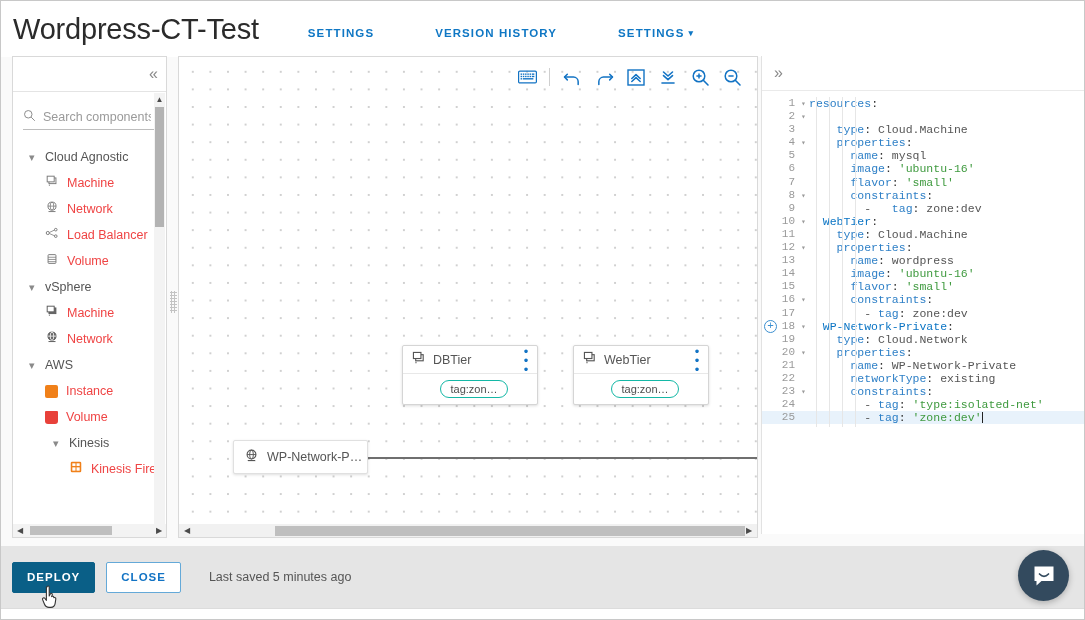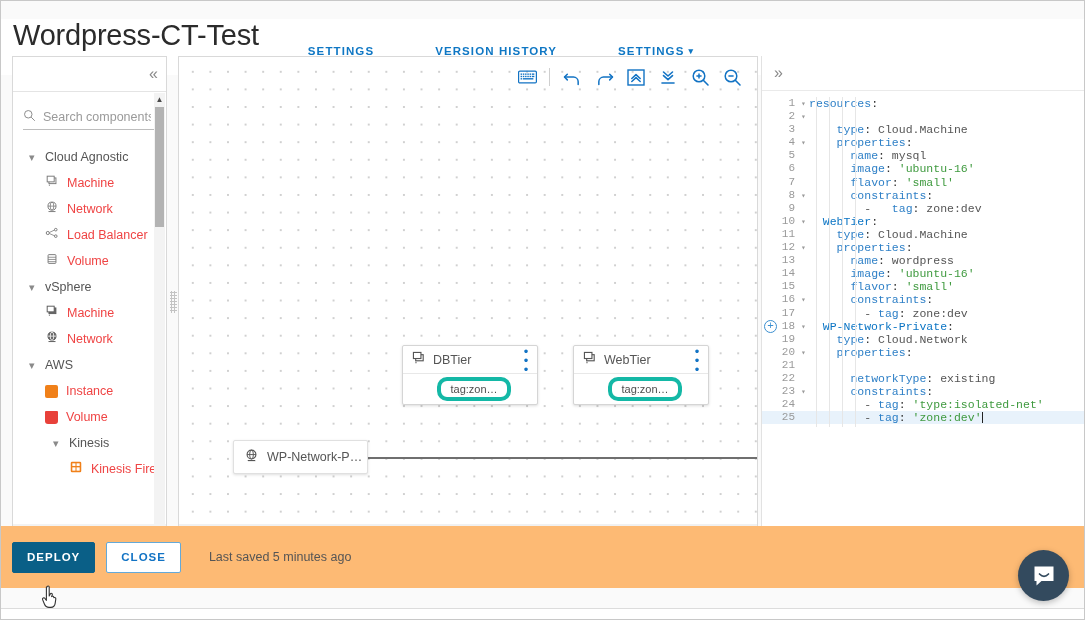--- a/index.html
+++ b/index.html
@@ -13,24 +13,24 @@
   #app {
     position: relative;
     width: 1085px; height: 620px;
     background: #fafafa;
     border: 1px solid #c8c8c8;
     overflow: hidden;
   }
 
   
   #header {
-    position: absolute; left: 0; top: 18px;
+    position: absolute; left: 0; top: 0;
     width: 1085px; height: 56px;
     background: #fff;
-    display: flex; 
+    display: flex; align-items: center;
     padding-left: 12px;
   }
   #page-title {
     font-size: 29px;
     color: #2b2b2b;
     font-weight: 400;
     letter-spacing: -0.2px;
     white-space: nowrap;
   }
   .hdr-tabs { display: flex; align-items: center; margin-left: 14px; padding-top: 8px; }
@@ -207,21 +207,21 @@
   .kebab {
     color: #1273c4; font-size: 13px; letter-spacing: 0; line-height: 9px;
     width: 10px; text-align: center; cursor: pointer; padding-top:1px;
   }
   .kebab span { display:block; }
   .node-body {
     height: 30px;
     display: flex; align-items: center; justify-content: center;
   }
   .chip {
-    border: 4px solid #14b8a6;
+    border: 1px solid #14b8a6;
     border-radius: 10px;
     color: #4d4d4d;
     font-size: 11px;
     padding: 2px 9px;
     background: #fff;
     white-space: nowrap;
     margin-left: 8px;
   }
   .node-net {
     position: absolute;
@@ -332,23 +332,23 @@
   }
   .caret-text {
     display: inline-block;
     width: 1px; height: 11px;
     background: #222;
     vertical-align: -2px;
   }
 
   
   #footer {
-    position: absolute; left: 0; top: 525px;
+    position: absolute; left: 0; top: 545px;
     width: 1085px; height: 62px;
-    background: #fdba74;
+    background: #e5e5e5;
     display: flex; align-items: center;
     padding-left: 11px;
   }
   .btn {
     height: 31px;
     min-width: 74px;
     display: inline-flex; align-items: center; justify-content: center;
     font-size: 11.5px;
     letter-spacing: 1px;
     font-weight: 600;
@@ -710,21 +710,21 @@
           <div class="cline"><span class="gutter">11</span><span class="fold"></span><span class="ctext">    <span class="k">type</span><span class="p">: </span><span class="g">Cloud.Machine</span></span></div>
           <div class="cline"><span class="gutter">12</span><span class="fold">▾</span><span class="ctext">    <span class="k">properties</span><span class="p">:</span></span></div>
           <div class="cline"><span class="gutter">13</span><span class="fold"></span><span class="ctext">      <span class="k">name</span><span class="p">: </span><span class="g">wordpress</span></span></div>
           <div class="cline"><span class="gutter">14</span><span class="fold"></span><span class="ctext">      <span class="k">image</span><span class="p">: </span><span class="s">'ubuntu-16'</span></span></div>
           <div class="cline"><span class="gutter">15</span><span class="fold"></span><span class="ctext">      <span class="k">flavor</span><span class="p">: </span><span class="s">'small'</span></span></div>
           <div class="cline"><span class="gutter">16</span><span class="fold">▾</span><span class="ctext">      <span class="k">constraints</span><span class="p">:</span></span></div>
           <div class="cline"><span class="gutter">17</span><span class="fold"></span><span class="ctext">        <span class="g">- </span><span class="k">tag</span><span class="p">: </span><span class="g">zone:dev</span></span></div>
           <div class="cline"><span class="gutter">18</span><span class="fold">▾</span><span class="ctext">  <span class="c">WP-Network-Private</span><span class="p">:</span></span></div>
           <div class="cline"><span class="gutter">19</span><span class="fold"></span><span class="ctext">    <span class="k">type</span><span class="p">: </span><span class="g">Cloud.Network</span></span></div>
           <div class="cline"><span class="gutter">20</span><span class="fold">▾</span><span class="ctext">    <span class="k">properties</span><span class="p">:</span></span></div>
-          <div class="cline"><span class="gutter">21</span><span class="fold"></span></div>
+          <div class="cline"><span class="gutter">21</span><span class="fold"></span><span class="ctext">      <span class="k">name</span><span class="p">: </span><span class="g">WP-Network-Private</span></span></div>
           <div class="cline"><span class="gutter">22</span><span class="fold"></span><span class="ctext">      <span class="k">networkType</span><span class="p">: </span><span class="g">existing</span></span></div>
           <div class="cline"><span class="gutter">23</span><span class="fold">▾</span><span class="ctext">      <span class="k">constraints</span><span class="p">:</span></span></div>
           <div class="cline"><span class="gutter">24</span><span class="fold"></span><span class="ctext">        <span class="g">- </span><span class="k">tag</span><span class="p">: </span><span class="s">'type:isolated-net'</span></span></div>
           <div class="cline hl"><span class="gutter">25</span><span class="fold"></span><span class="ctext">        <span class="g">- </span><span class="k">tag</span><span class="p">: </span><span class="s">'zone:dev'</span><span class="caret-text"></span></span></div>
         </div>
       <div id="plus-marker" style="top: 228.9px;">+</div>
     </div>
   </div>
 
   <div id="footer">

